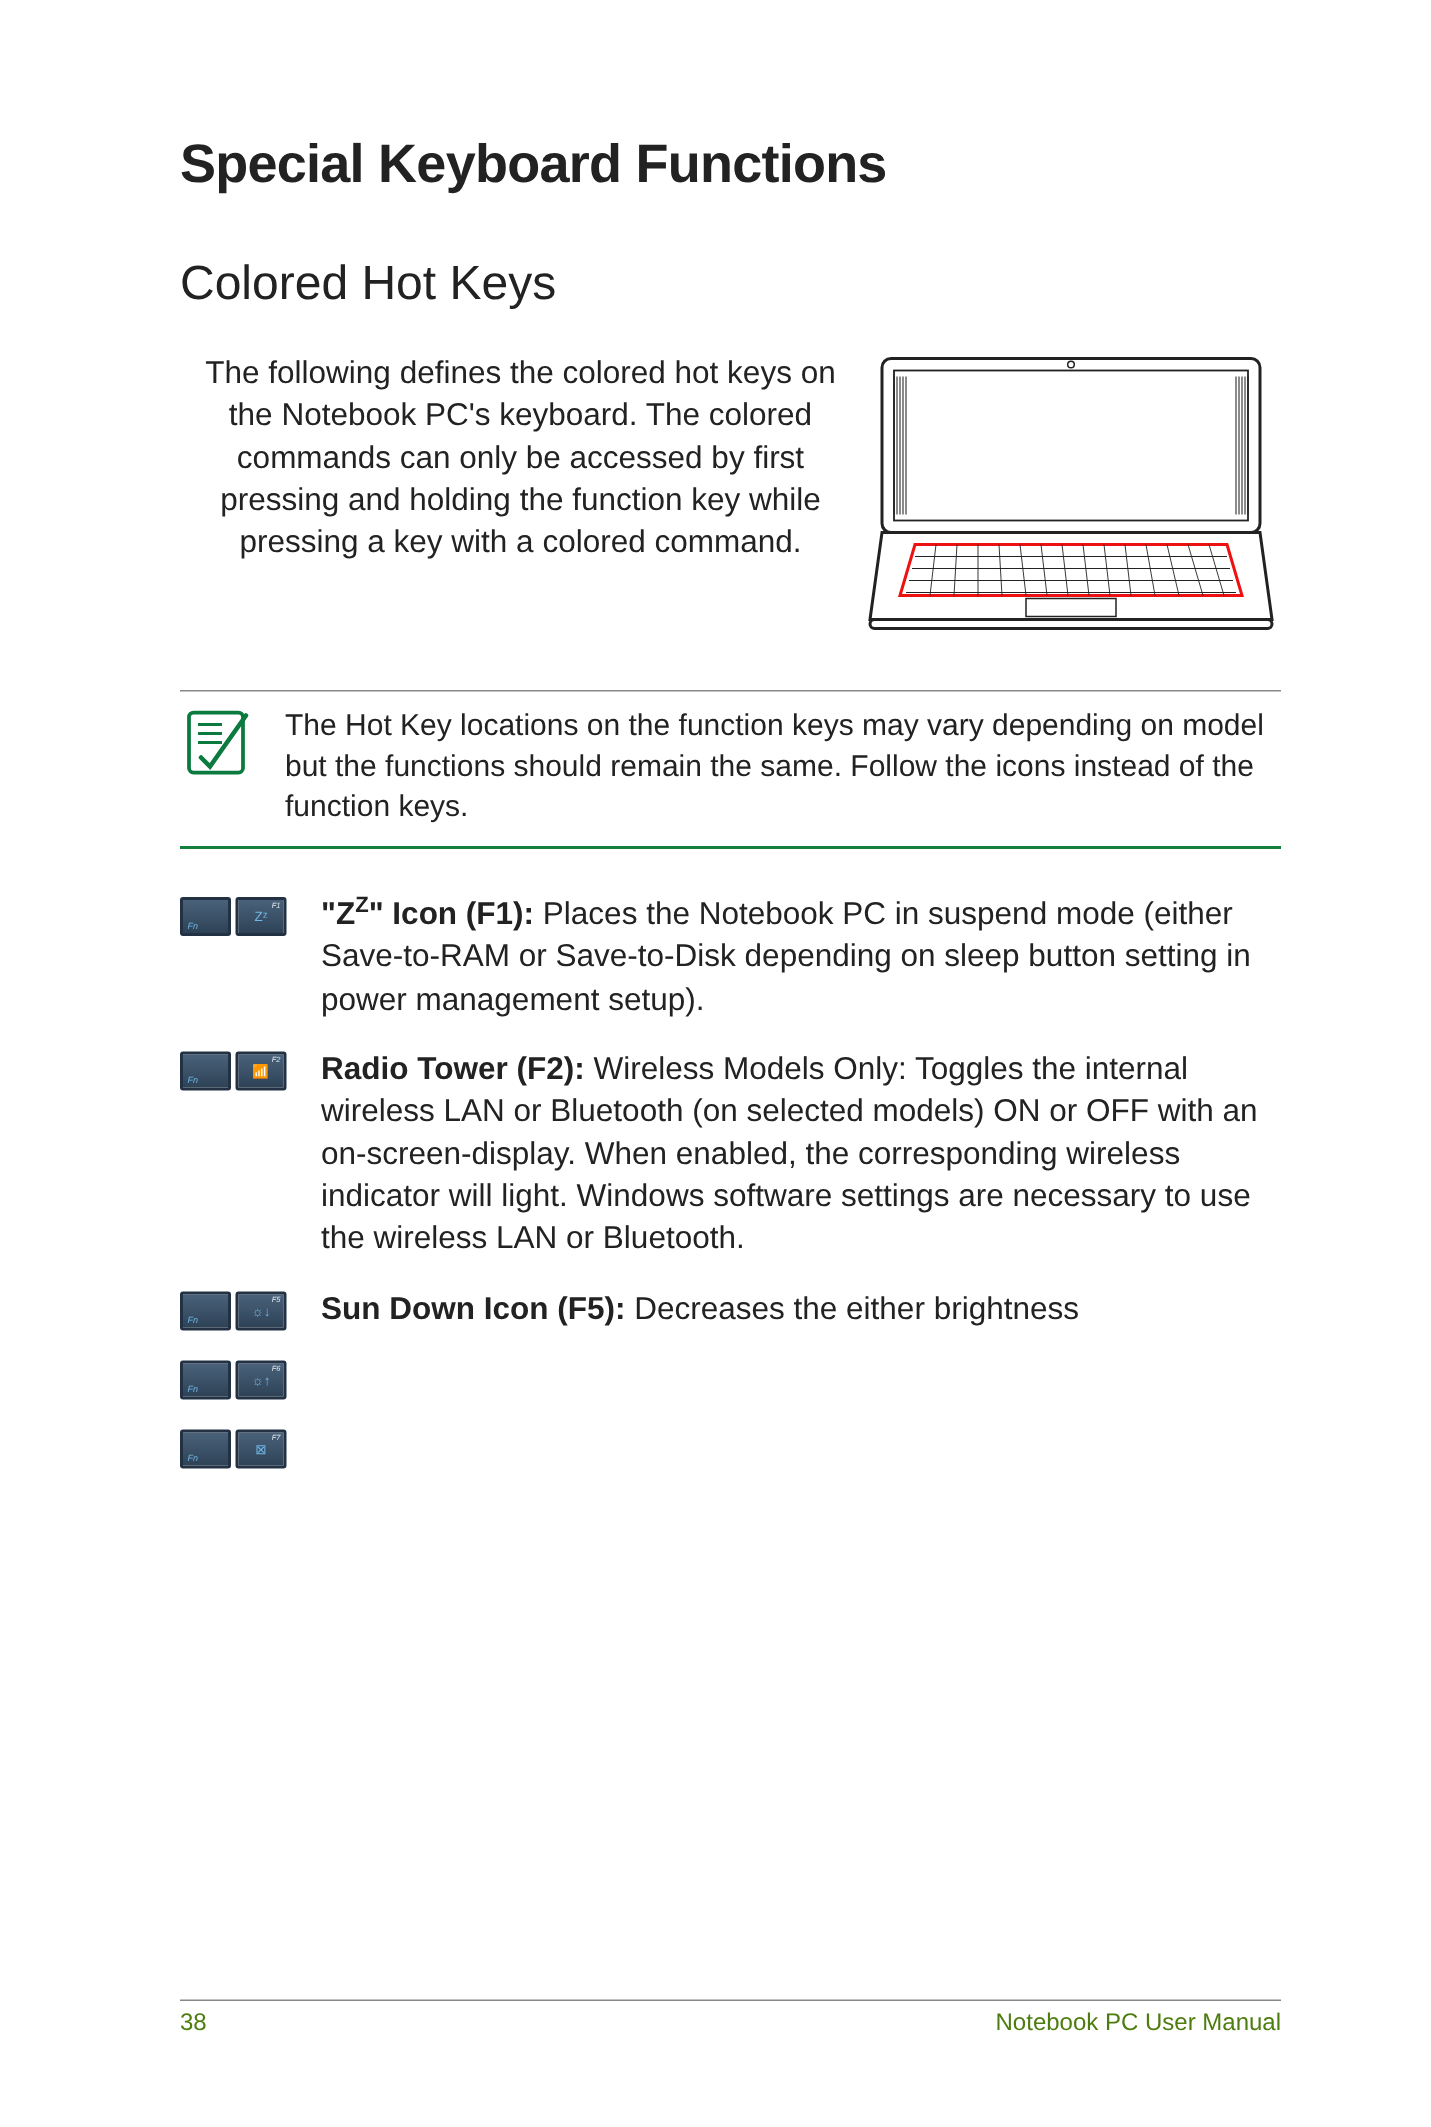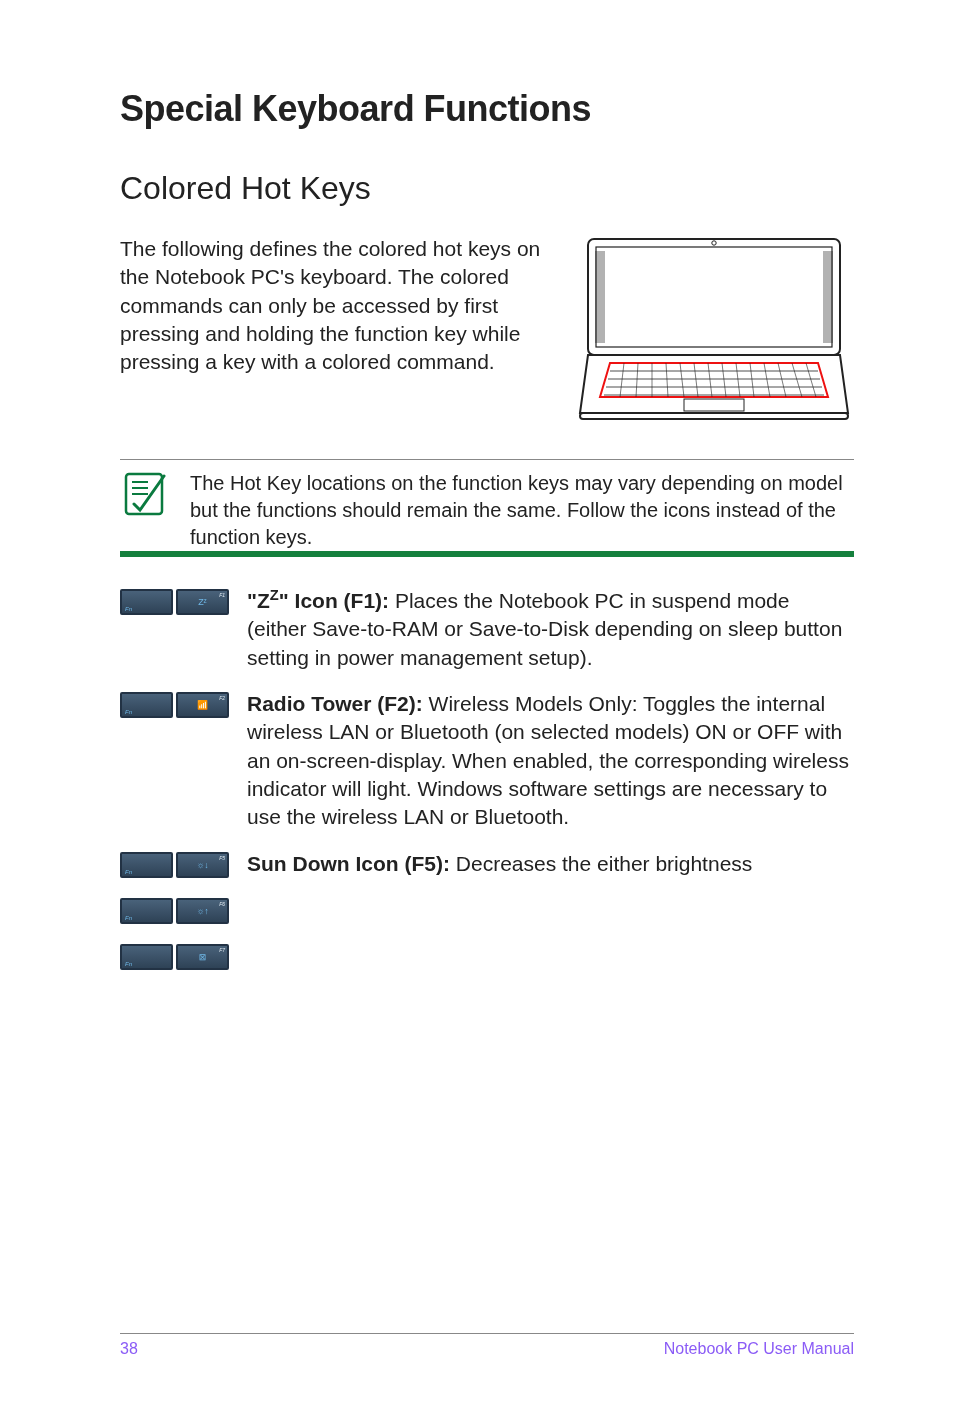--- a/index.html
+++ b/index.html
@@ -19,35 +19,36 @@
     letter-spacing: -0.5px;
   }
   h2 {
     font-size: 32px;
     font-weight: 400;
     margin-bottom: 28px;
   }
   .intro-row {
     display: flex;
     margin-bottom: 34px;
+    text-align: center;
   }
   .intro-text {
     flex: 1;
     font-size: 21px;
     line-height: 1.35;
   }
   .laptop-diagram {
     flex: 0 0 280px;
   }
   .note-block {
     border-top: 1px solid #888;
-    border-bottom: 6px solid #15803d;
+    border-bottom: 2px solid #15803d;
     display: flex;
     gap: 22px;
-    padding: 10px 0 0 0;
+    padding: 10px 0 12px 0;
     margin-bottom: 30px;
     align-items: flex-start;
   }
   .note-icon { flex: 0 0 48px; }
   .note-text {
     font-size: 20px;
     line-height: 1.35;
   }
   .hk-row {
     display: flex;
@@ -57,21 +58,21 @@
   }
   .hk-keys {
     flex: 0 0 76px;
     margin-top: 2px;
   }
   .keypair {
     display: flex;
     gap: 3px;
   }
   .key {
-    width: 53px;
+    width: 34px;
     height: 26px;
     border: 2px solid #223244;
     border-radius: 2px;
     background: linear-gradient(#49627a, #2e4256);
     position: relative;
     display: inline-block;
   }
   .key .flabel {
     position: absolute;
     top: 1px; right: 2px;
@@ -103,21 +104,21 @@
   .hk-desc b { font-weight: 700; }
   sup { font-size: 0.7em; vertical-align: super; line-height: 0; }
   .footer {
     position: absolute;
     left: 120px; right: 100px; bottom: 60px;
     border-top: 1px solid #888;
     padding-top: 6px;
     display: flex;
     justify-content: space-between;
     font-size: 16px;
-    color: #8b5cf6;
+    color: #4d7c0f;
   }
 </style>
 </head>
 <body>
 
 <h1>Special Keyboard Functions</h1>
 
 <h2>Colored Hot Keys</h2>
 
 <div class="intro-row">

